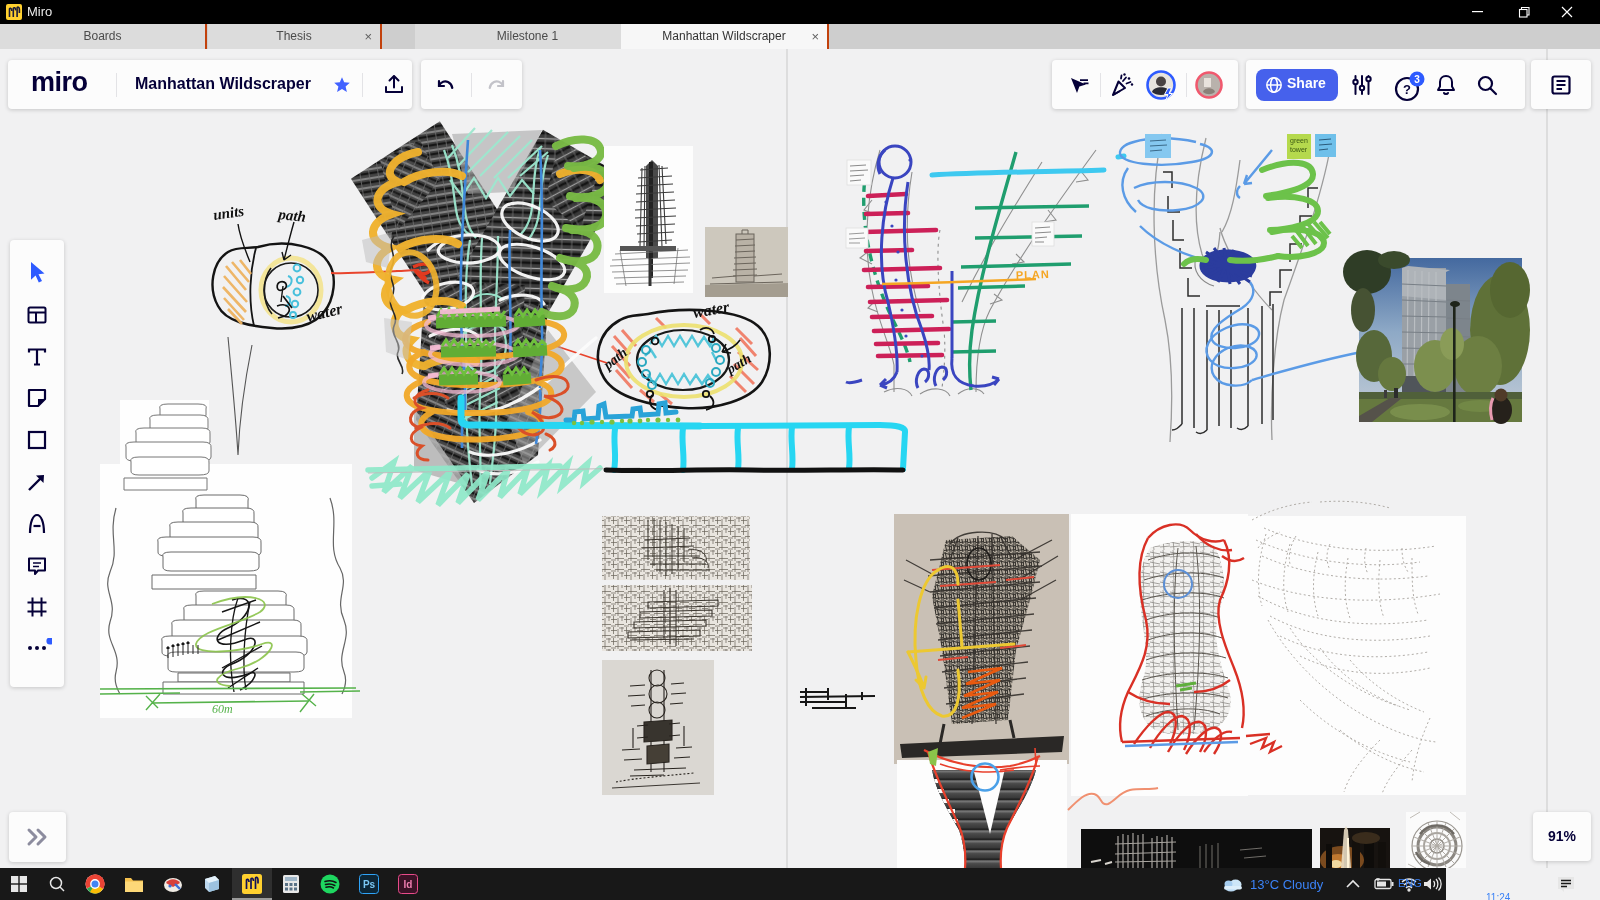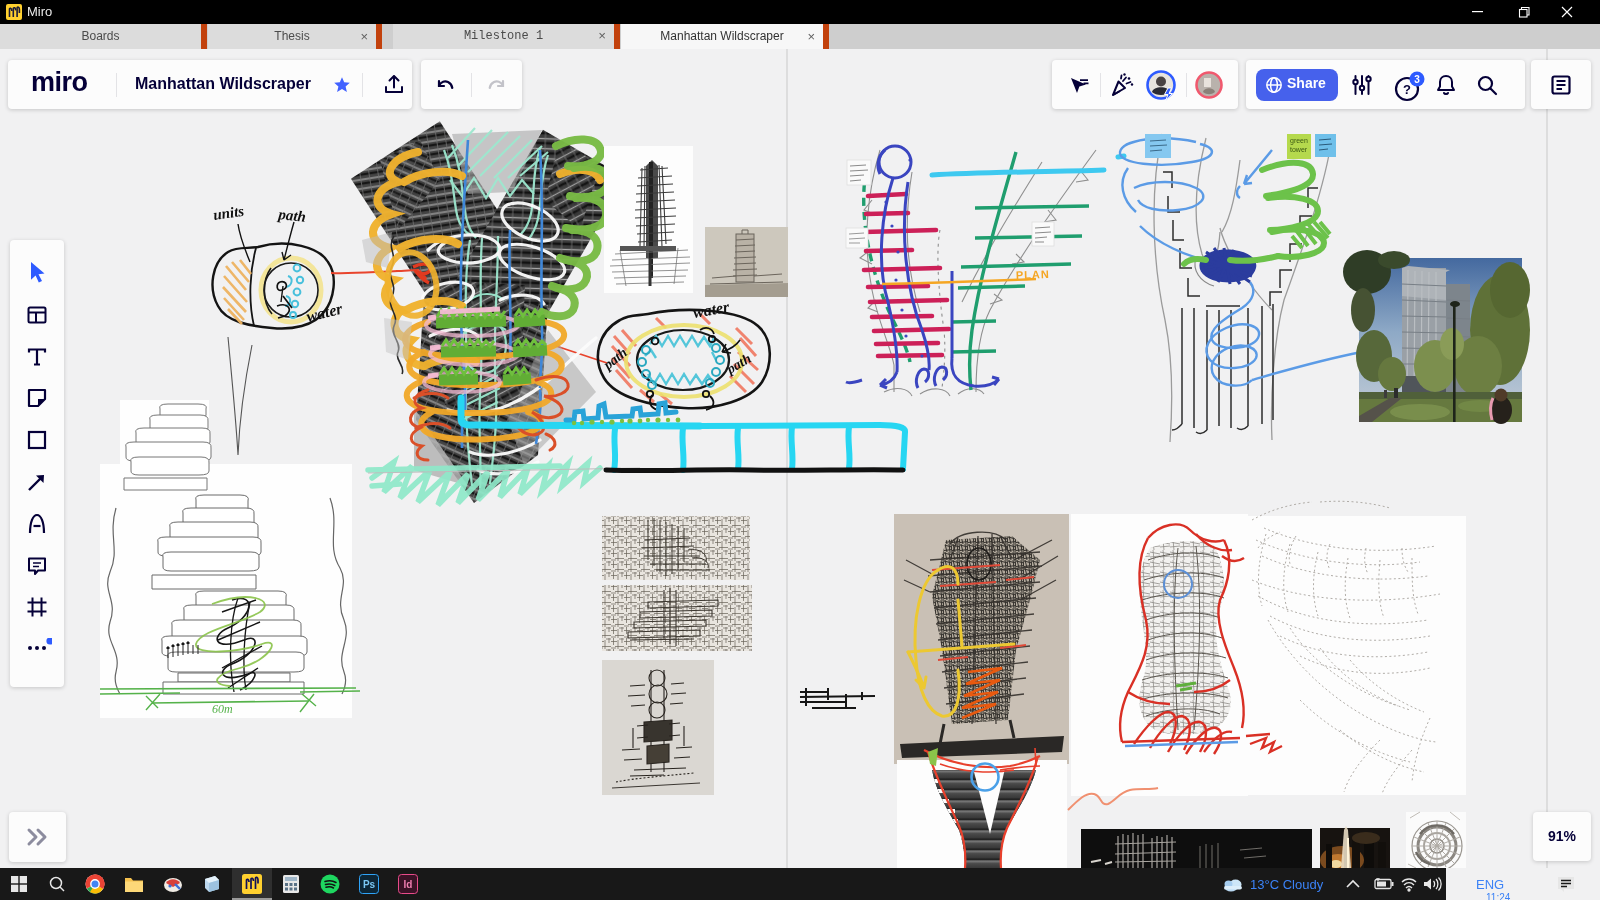--- a/index.html
+++ b/index.html
@@ -5,21 +5,21 @@
 * { margin:0; padding:0; box-sizing:border-box; }
 body { font-family:"Liberation Sans", sans-serif; width:1600px; height:900px; overflow:hidden; }
 #stage { position:relative; width:1600px; height:900px; background:#f1f1f2; overflow:hidden; }
 
 #titlebar { position:absolute; left:0; top:0; width:1600px; height:24px; background:#000; }
 #titlebar .logo { position:absolute; left:6px; top:4px; width:16px; height:16px; background:#ffd02f; border-radius:2px; }
 #titlebar .appname { position:absolute; left:27px; top:4px; color:#e9e9e9; font-size:13px; }
 .wbtn { position:absolute; top:0; width:45px; height:24px; color:#fff; }
 
 #tabbar { position:absolute; left:0; top:24px; width:1600px; height:25px; background:#cecece; }
-.tab { position:absolute; top:0; height:25px; background:#dcdcdc; border-right:6px solid #c2410c; color:#4b4b4b; font-size:12px; text-align:center; line-height:25px; }
+.tab { position:absolute; top:0; height:25px; background:#dcdcdc; border-right:2px solid #c2410c; color:#4b4b4b; font-size:12px; text-align:center; line-height:25px; }
 .tab.active { background:#f7f7f7; color:#333; }
 .tab .x { position:absolute; right:8px; top:0px; color:#5f5f5f; font-size:13px; }
 
 .card { position:absolute; background:#fcfcfc; border-radius:4px; box-shadow:0 1px 4px rgba(0,0,0,0.18); }
 .vsep { position:absolute; width:1px; background:#e3e3e6; }
 
 #taskbar { position:absolute; left:0; top:868px; width:1446px; height:32px; background:#181818; }
 .tbtxt { position:absolute; color:#3b82f6; font-size:12px; }
 #miroslot { position:absolute; left:232px; top:0; width:40px; height:32px; background:#2f2f2f; border-bottom:2px solid #9a9a9a; }
 .navy { color:#050038; }
@@ -863,21 +863,21 @@
   </div>
   <div class="card" style="left:1531px;top:60px;width:60px;height:49px;">
     <svg style="position:absolute;left:19px;top:14px;" width="22" height="22" viewBox="0 0 22 22">
         <rect x="2.5" y="2.5" width="17" height="17" rx="2" fill="none" stroke="#050038" stroke-width="2.2"></rect>
         <path d="M6.5 7 L15.5 7 M6.5 11 L15.5 11 M6.5 15 L12 15" stroke="#050038" stroke-width="1.8"></path>
       </svg>
   </div>
   <div id="tabbar">
     <div class="tab" style="left:0;width:207px;">Boards</div>
     <div class="tab" style="left:208px;width:174px;">Thesis<span class="x">×</span></div>
-    <div class="tab" style="left:393px;width:227px;font-family:Liberation Mono, monospace;">Milestone 1<span class="x">×</span></div>
+    <div class="tab" style="left:415px;width:227px;">Milestone 1<span class="x">×</span></div>
     <div class="tab active" style="left:621px;width:208px;">Manhattan Wildscraper<span class="x">×</span></div>
   </div>
 
   <div class="card" style="left:10px;top:240px;width:54px;height:447px;">
     <svg style="position:absolute;left:16px;top:20px;" width="24" height="24" viewBox="0 0 24 24">
         <path d="M5 2 L18.5 13.5 L12.5 14.3 L16 21 L12.8 22.5 L9.6 15.6 L5 19.8 Z" fill="#2e5bff"></path>
       </svg>
     <svg style="position:absolute;left:15px;top:63px;" width="24" height="24" viewBox="0 0 24 24" fill="none" stroke="#050038" stroke-width="2">
         <rect x="3.5" y="4.5" width="17" height="15" rx="1.5"></rect>
         <path d="M3.5 9.5 L20.5 9.5 M11 9.5 L11 19.5"></path>
@@ -1017,20 +1017,20 @@
         <path d="M6 1 L6 4 M4 2 L8 2" stroke="#e6e6e6" stroke-width="1.2"></path>
       </svg>
     <svg style="position:absolute;left:1400px;top:8px;" width="18" height="16" viewBox="0 0 18 16" fill="none" stroke="#e6e6e6" stroke-width="1.4">
         <path d="M2 6 C6 2 12 2 16 6 M4 9 C7 6 11 6 14 9 M6 12 C8 10 10 10 12 12"></path>
         <circle cx="9" cy="14" r="1" fill="#e6e6e6"></circle>
       </svg>
     <svg style="position:absolute;left:1422px;top:8px;" width="20" height="16" viewBox="0 0 20 16">
         <path d="M2 6 L5 6 L9 2.5 L9 13.5 L5 10 L2 10 Z" fill="#e6e6e6"></path>
         <path d="M11.5 5 C13 6.5 13 9.5 11.5 11 M14 3 C16.5 5.5 16.5 10.5 14 13 M16.5 1.5 C20 5 20 11 16.5 14.5" stroke="#e6e6e6" stroke-width="1.3" fill="none"></path>
       </svg>
-    <div class="tbtxt" style="left:1476px;top:9px;font-size:13px;">ENG</div>
+    <div class="tbtxt" style="left:1398px;top:9px;font-size:11px;">ENG</div>
     <div class="tbtxt" style="left:1486px;top:24px;font-size:10px;">11:24 AM</div>
     <svg style="position:absolute;left:1556px;top:7px;" width="20" height="19" viewBox="0 0 20 19">
         <path d="M2 2 L18 2 L18 14 L8 14 L8 17 L5 14 L2 14 Z" fill="#e6e6e6"></path>
         <path d="M5 5.5 L15 5.5 M5 8.5 L15 8.5 M5 11.5 L11 11.5" stroke="#181818" stroke-width="1.3"></path>
       </svg>
   </div>
 </div>
 
 </body></html>

